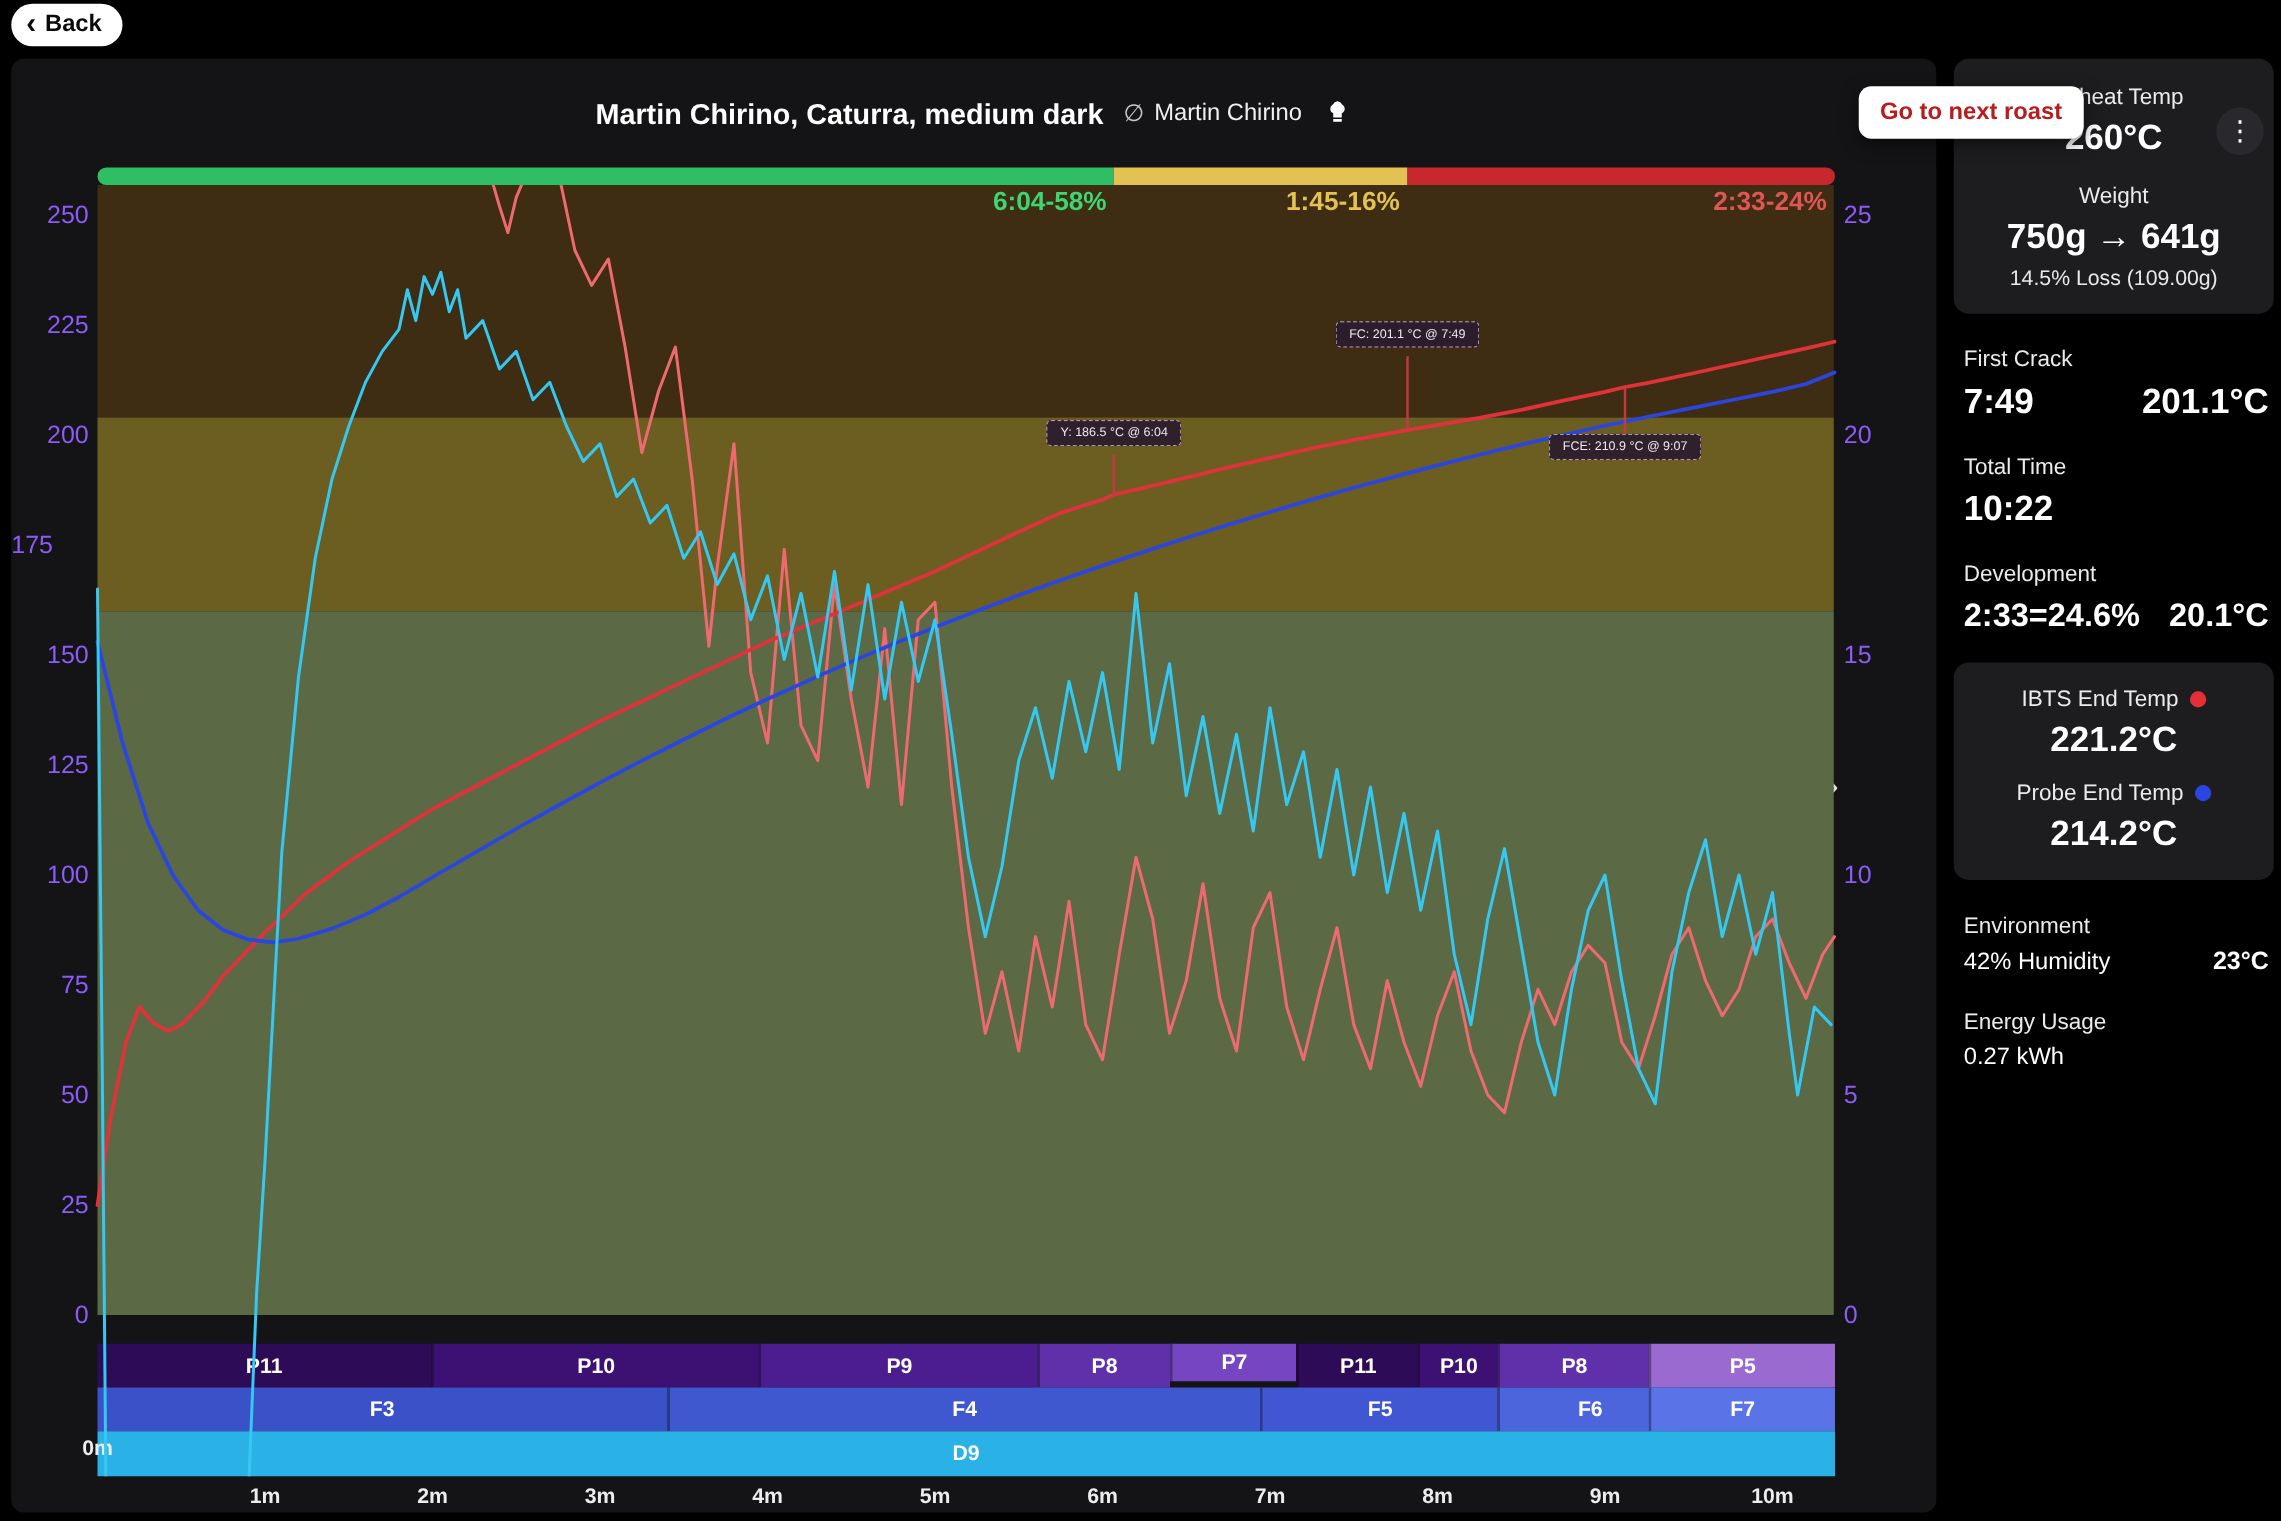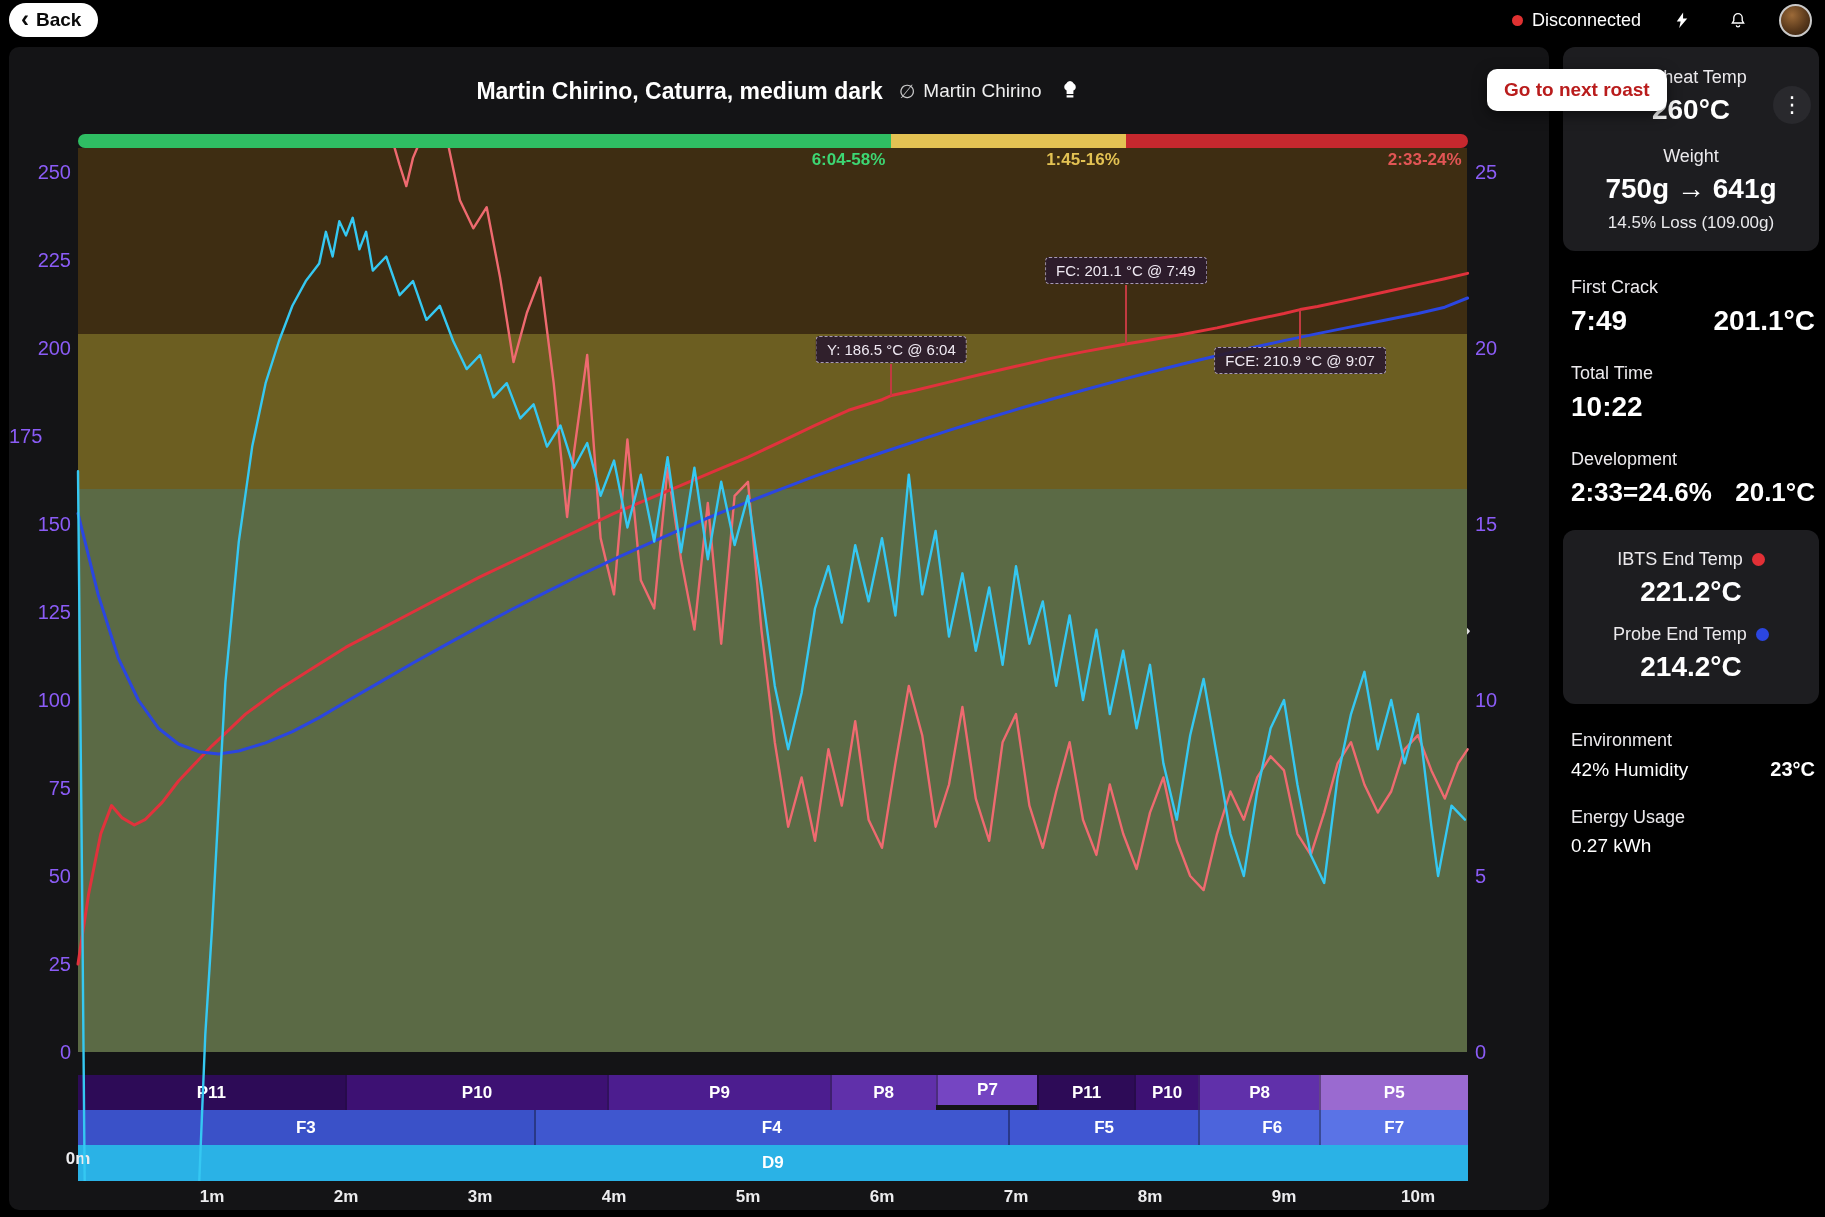--- a/index.html
+++ b/index.html
@@ -23,24 +23,24 @@
   .roast-title{font-size:23px;font-weight:700;margin:0;}
   .roaster-chip{display:flex;align-items:center;gap:8px;font-size:19px;color:#efefef;}
   .roaster-glyph{color:#c9c9c9;font-size:19px;}
   .nav-chev{position:absolute;top:50%;transform:translateY(-50%);font-size:30px;color:#e3e3e3;background:none;border:none;
     line-height:1;cursor:pointer;padding:0 6px;}
   .nav-chev.prev{left:72px;} .nav-chev.next{right:72px;}
   #chart{position:absolute;left:0;top:0;width:1540px;height:1163px;}
   .zone,.phase-seg,.ctrl-seg,.tick,.x-label,.phase-label,.flag,.flag-line{position:absolute;}
   .tick{color:#8b5cf6;font-size:20px;line-height:20px;}
   .x-label{color:#ececee;font-size:17px;font-weight:600;text-align:center;}
-  .phase-label{font-size:17px;font-weight:700;text-align:right;width:200px;}
+  .phase-label{font-size:21px;font-weight:700;text-align:right;width:200px;}
   .ctrl-seg{display:flex;align-items:center;justify-content:center;color:#fff;font-weight:700;font-size:17px;}
   .flag{transform:translateX(-50%);background:rgba(43,27,46,0.92);border:1px dashed #a79ab5;color:#efe9f2;
-    font-size:15px;padding:4px 10px;border-radius:4px;white-space:nowrap;z-index:3;}
+    font-size:10px;padding:4px 10px;border-radius:4px;white-space:nowrap;z-index:3;}
   .flag-line{width:2px;background:#c13a40;z-index:2;}
   
   .sidebar{position:absolute;left:1563px;top:47px;width:256px;color:#fff;}
   .card{background:#1d1d20;border-radius:12px;}
   .card-top{padding:20px 10px 18px;text-align:center;}
   .card-end{margin-top:22px;padding:19px 10px 21px;text-align:center;}
   .stat{margin-top:26px;padding:0 4px 0 8px;}
   .stat-label{font-size:18px;color:#eceaed;}
   .small{font-size:17px;color:#e9e9ec;margin-top:8px;}
   .big{font-size:28px;font-weight:700;color:#fff;}
@@ -58,38 +58,20 @@
     padding:10px 17px;border-radius:10px;z-index:9;box-shadow:0 4px 14px rgba(0,0,0,.5);white-space:nowrap;}
 </style>
 </head>
 <body>
 
 <div class="topbar">
   <button class="back-btn">
     <span class="back-chev">‹</span>
     <span>Back</span>
   </button>
-  <div class="topbar-right">
-    <span class="status">
-      <span class="status-dot"></span>
-      <span>Disconnected</span>
-    </span>
-    <button class="icon-btn">
-      <svg width="26" height="28" viewBox="0 0 24 24">
-          <path d="M13.5 2 5 14h5.2L8.3 22.5 19 10h-5.6L13.5 2z" fill="#fff"></path>
-        </svg>
-    </button>
-    <button class="icon-btn">
-      <svg width="24" height="26" viewBox="0 0 24 24" fill="none" stroke="#fff" stroke-width="1.8">
-        <path d="M12 3.5a5.6 5.6 0 0 0-5.6 5.6v3.8L4.5 16h15l-1.9-3.1V9.1A5.6 5.6 0 0 0 12 3.5z"></path>
-        <path d="M9.8 19a2.2 2.2 0 0 0 4.4 0"></path>
-      </svg>
-    </button>
-    <button class="avatar"></button>
-  </div>
 </div>
 
 <section class="chart-panel">
   <div class="chart-header">
     <h1 class="roast-title">Martin Chirino, Caturra, medium dark</h1>
     <span class="roaster-chip">
       <span class="roaster-glyph">∅</span>
       <span>Martin Chirino</span>
     </span>
     <span>

